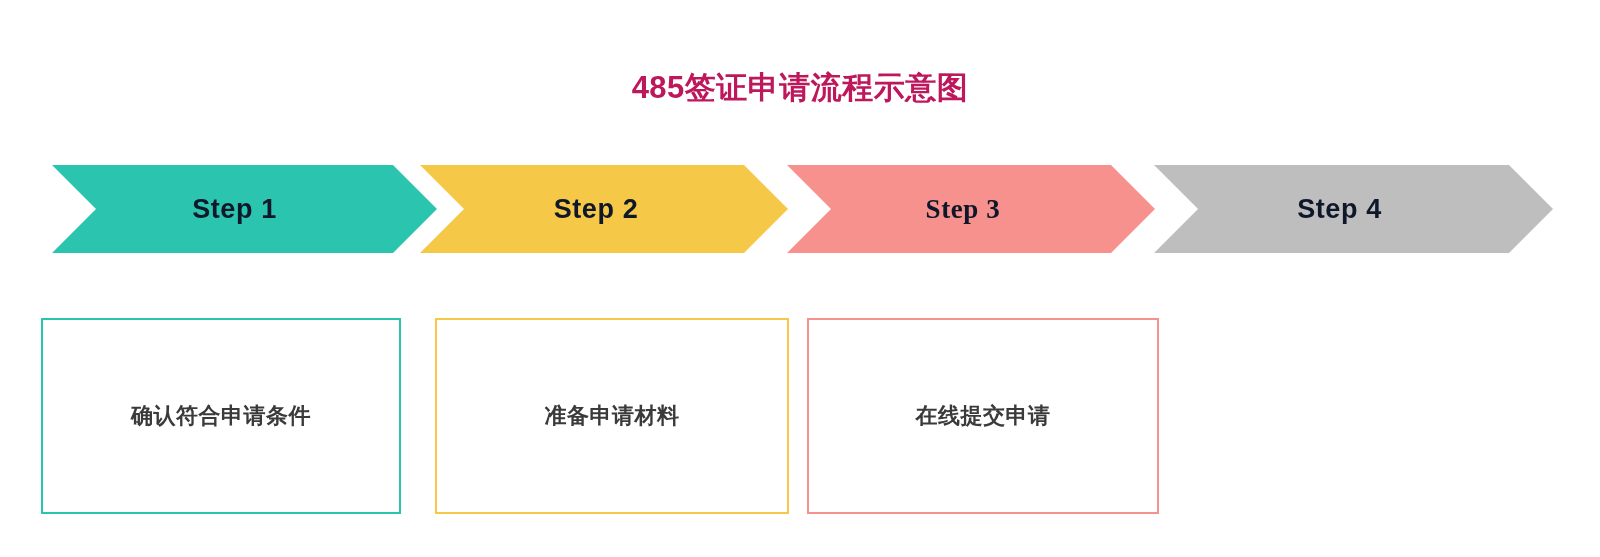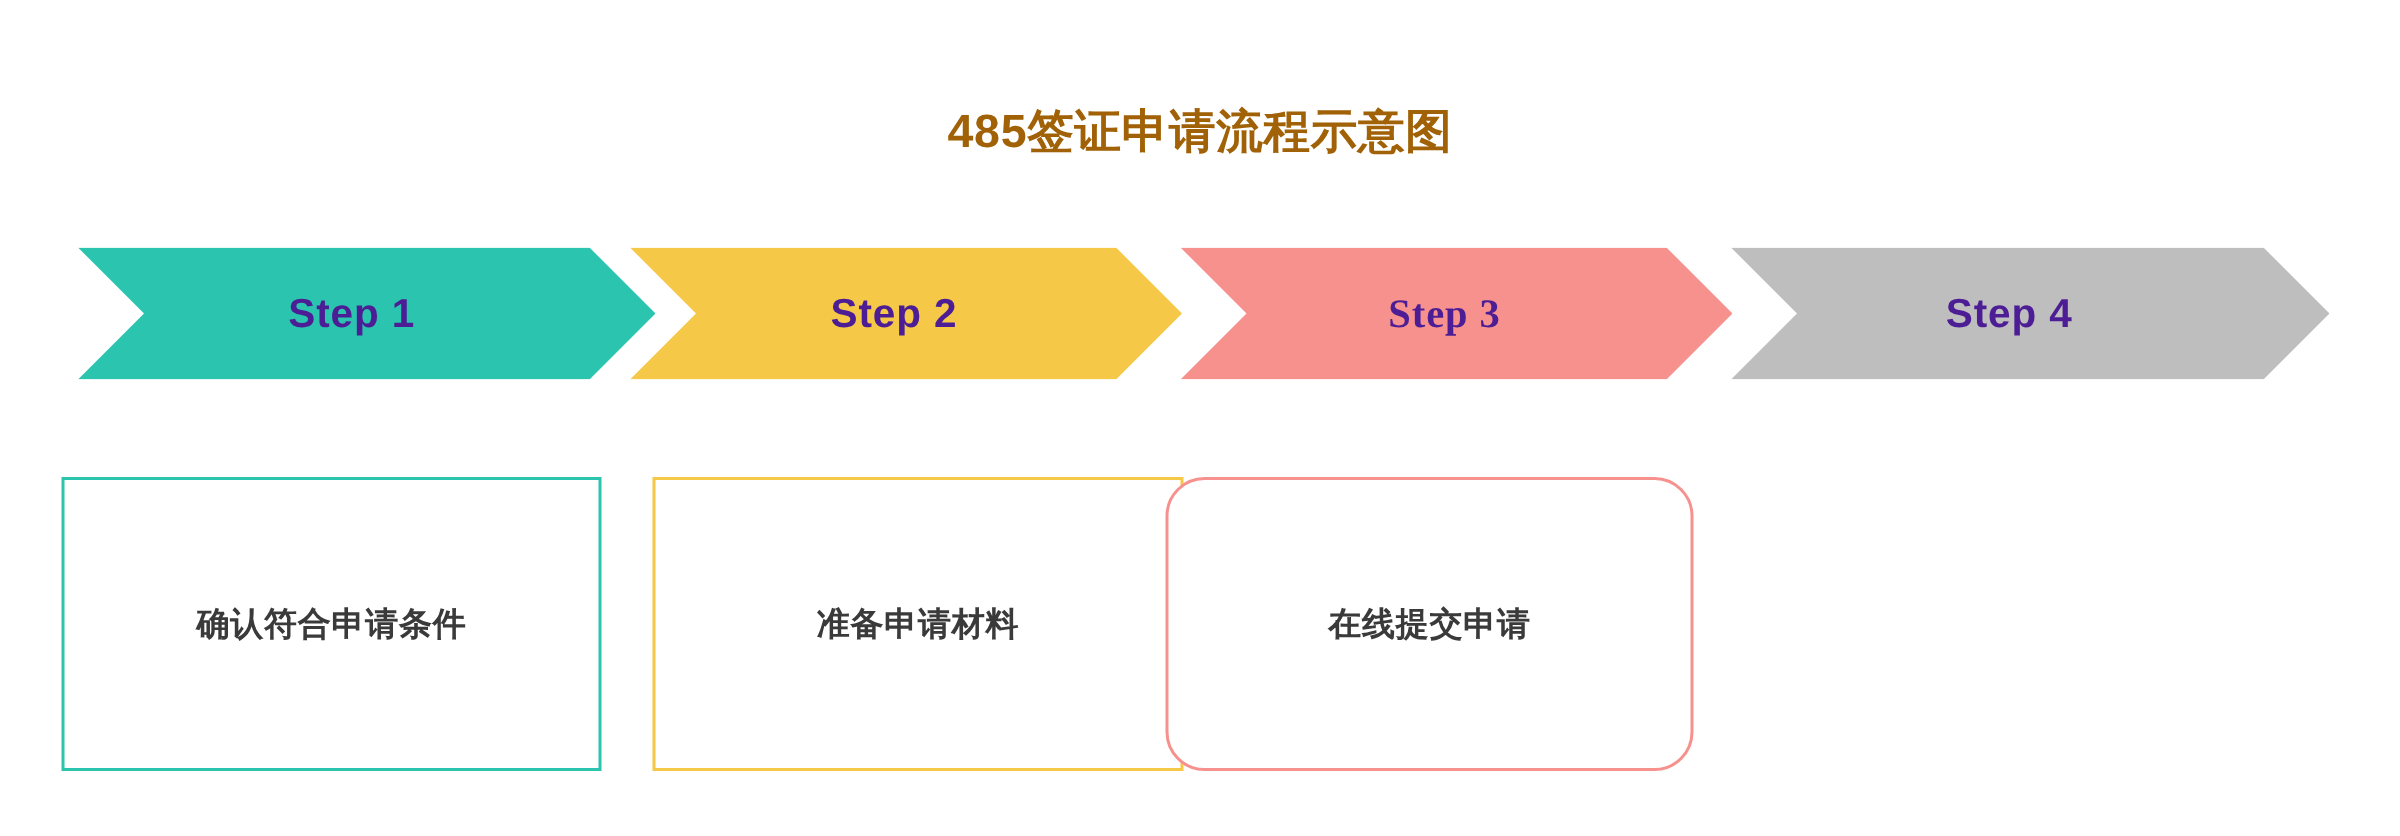--- a/index.html
+++ b/index.html
@@ -24,21 +24,21 @@
 
   
   .title {
     position: absolute;
     left: 0;
     top: 68px;
     width: 1600px;
     text-align: center;
     font-size: 31px;
     font-weight: bold;
-    color: #a16207;
+    color: #be185d;
     letter-spacing: 0.5px;
     line-height: 40px;
     white-space: nowrap;
   }
 
   
   .arrow-band {
     position: absolute;
     left: 0;
     top: 165px;
@@ -49,21 +49,21 @@
     position: absolute;
     top: 0;
     height: 88px;
     display: flex;
     align-items: center;
     justify-content: center;
     -webkit-clip-path: polygon(0 0, calc(100% - 44px) 0, 100% 50%, calc(100% - 44px) 100%, 0 100%, 44px 50%);
     clip-path: polygon(0 0, calc(100% - 44px) 0, 100% 50%, calc(100% - 44px) 100%, 0 100%, 44px 50%);
   }
   .arrow-label {
-    color: #4c1d95;
+    color: #0f172a;
     font-size: 27px;
     font-weight: bold;
     letter-spacing: 0.6px;
     line-height: 30px;
     position: relative;
     left: -8px;
   }
 
   .arrow-1 { left: 52px;   width: 385px; }
   .arrow-2 { left: 420px;  width: 368px; }
@@ -98,21 +98,21 @@
     font-size: 22px;
     font-weight: bold;
     color: #3a3a3a;
     letter-spacing: 0.5px;
     line-height: 30px;
     white-space: nowrap;
   }
 
   .box-1 { left: 41px;   width: 360px; }
   .box-2 { left: 415px;  width: 354px; margin-left: 20px; }
-  .box-3 { left: 777px;  width: 352px; border-radius: 26px; }
+  .box-3 { left: 807px;  width: 352px; }
   .box-4 { left: 1161px; width: 385px; }
 </style>
 </head>
 <body style="background: rgb(255, 255, 255);">
 
 <div id="canvas">
 
   <div class="title">485签证申请流程示意图</div>
 
   <div class="arrow-band">

